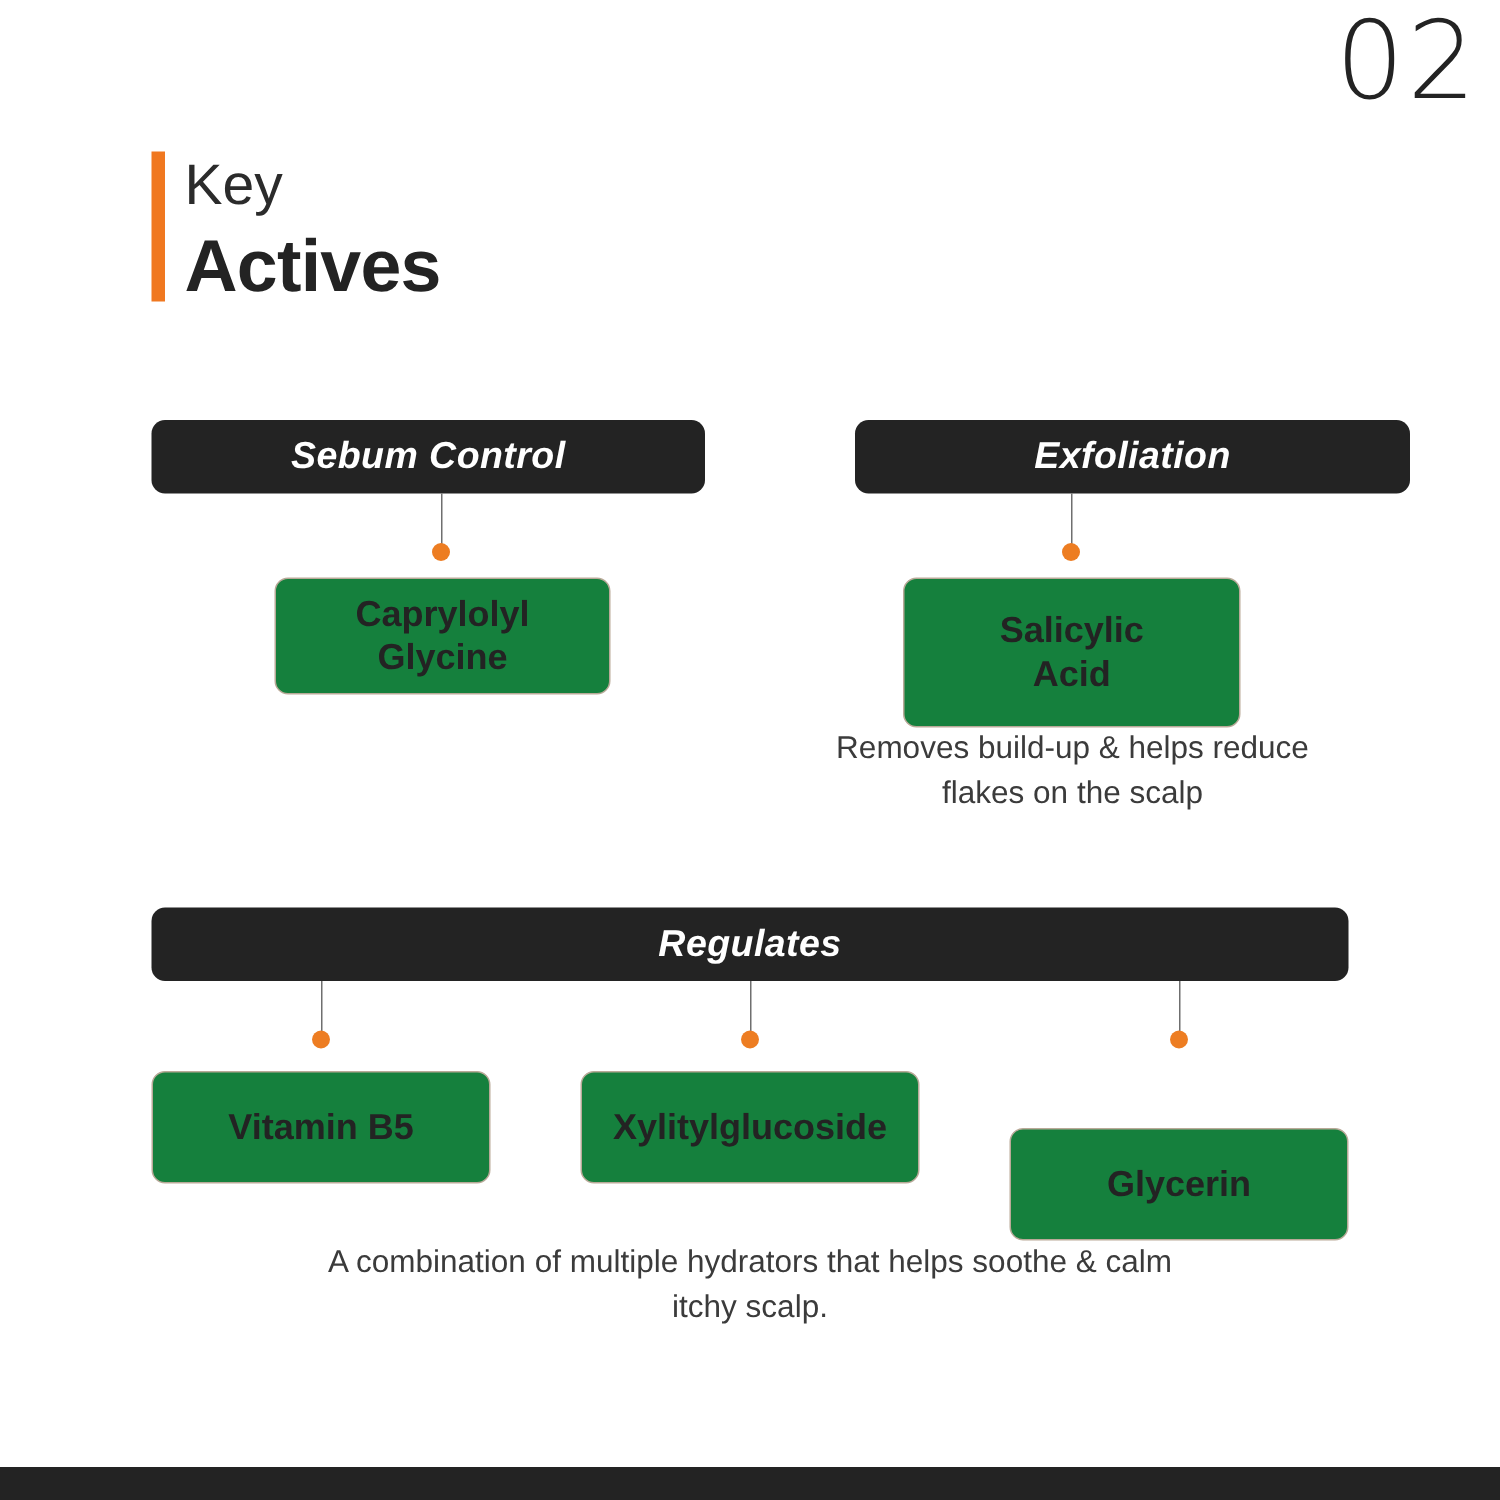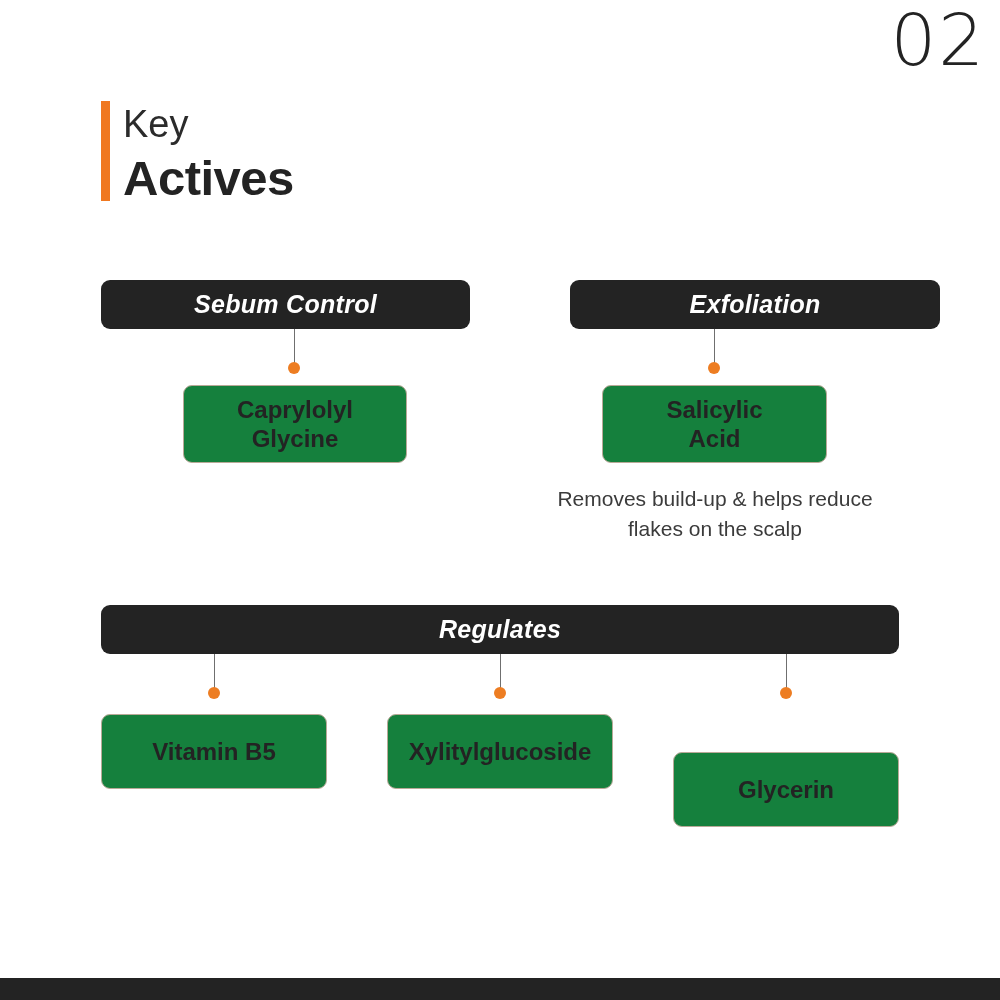--- a/index.html
+++ b/index.html
@@ -81,21 +81,21 @@
     border-radius:9px;
     display:flex;align-items:center;justify-content:center;
     text-align:center;
     color:#232323;
     font-weight:bold;
     font-size:24px;
     line-height:29px;
     box-sizing:border-box;
   }
   .ing-capryloyl{left:183px;top:385px;width:224px;height:78px;}
-  .ing-salicylic{left:602px;top:385px;width:225px;height:78px;}
+  .ing-salicylic{left:602px;top:385px;width:225px;height:100px;}
   .ing-b5{left:101px;top:714px;width:226px;height:75px;}
   .ing-xyl{left:387px;top:714px;width:226px;height:75px;}
   .ing-gly{left:673px;top:714px;width:226px;height:75px;margin-top:38px;}
 
   
   .desc{
     position:absolute;
     text-align:center;
     color:#3b3b3b;
     font-size:21px;
@@ -165,16 +165,17 @@
 
   <div class="connector" style="left:786px;top:654px;height:39px;"></div>
   <div class="dot" style="left:780px;top:687px;"></div>
 
   <div class="ing-box ing-b5">Vitamin B5</div>
 
   <div class="ing-box ing-xyl">Xylitylglucoside</div>
 
   <div class="ing-box ing-gly">Glycerin</div>
 
+  <div class="desc desc-hydration">A combination of multiple hydrators that helps soothe &amp; calm itchy scalp.</div>
 
   <div class="bottom-bar"></div>
 
 </div>
 
 </body></html>

